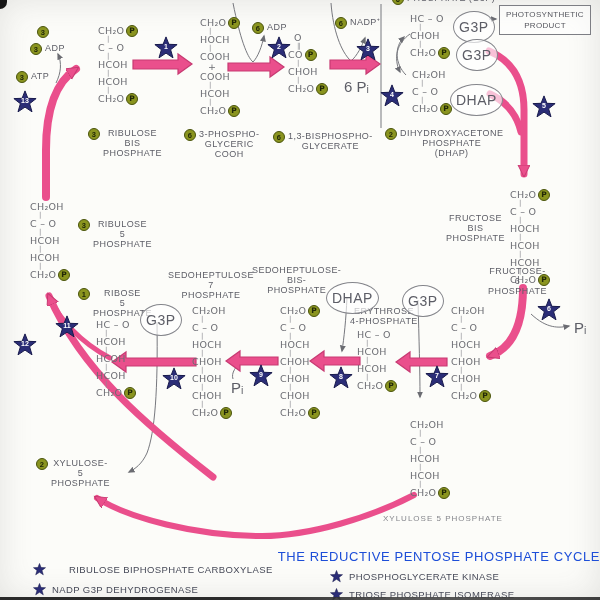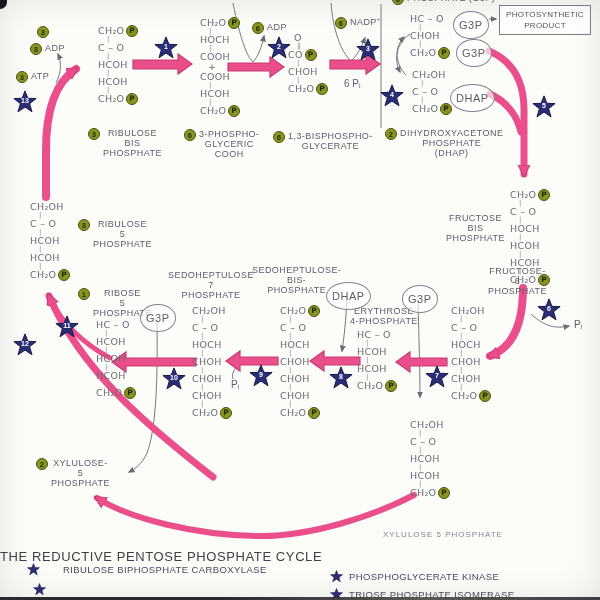--- a/index.html
+++ b/index.html
@@ -21,34 +21,34 @@
   .pcirc,.coef{box-sizing:border-box;flex:none;display:inline-flex;width:12px;height:12px;border-radius:50%;
        background:var(--olive);border:1px solid var(--olivedark);color:#222808;
        font-size:7.5px;font-weight:bold;align-items:center;justify-content:center;}
   .pcirc{margin-left:2px;}
   .coef{margin-right:3px;}
   .label{position:absolute;display:flex;align-items:flex-start;color:var(--ink);
          font-size:9px;letter-spacing:.45px;white-space:nowrap;}
   .llines{display:flex;flex-direction:column;align-items:center;}
   .llines div{line-height:10px;}
   .small-label .llines div{font-size:8px;color:#85868c;letter-spacing:1px;}
-  .oval{position:absolute;border:1px solid #84858b;border-radius:50%;font-size:11px;
+  .oval{position:absolute;border:1px solid #84858b;border-radius:50%;font-size:14px;
         color:var(--ink);padding:7px 5px;background:rgba(255,255,255,.65);letter-spacing:.5px;
         white-space:nowrap;}
   .star{position:absolute;}
   .star svg{display:block;width:100%;height:100%;}
   .star svg path{fill:var(--navy);stroke:#181a4c;stroke-width:1px;}
   .star .num{position:absolute;left:0;top:7px;width:100%;text-align:center;color:#fff;
              font-size:7px;font-weight:bold;}
-  .float{position:absolute;color:var(--ink);font-size:10px;white-space:nowrap;}
+  .float{position:absolute;color:var(--ink);font-size:15px;white-space:nowrap;}
   #product-box{position:absolute;left:499px;top:5px;width:86px;border:1px solid #7d7e84;
                color:#55565e;font-size:8px;text-align:center;letter-spacing:.3px;
                padding:3px 2px;line-height:11px;background:rgba(255,255,255,.5);}
-  #title{position:absolute;left:0;top:549px;width:100%;text-align:left;font-size:13px;
-         color:#404040;letter-spacing:.6px;}
+  #title{position:absolute;left:0;top:549px;width:100%;text-align:right;font-size:13px;
+         color:#1d4ed8;letter-spacing:.6px;}
   .legend-item{position:absolute;display:flex;align-items:center;gap:6px;color:#474a58;
                font-size:9.5px;letter-spacing:.4px;white-space:nowrap;}
   .legend-item svg{width:13px;height:13px;flex:none;}
   .legend-item svg path{fill:var(--navy);stroke:#181a4c;}
   #edge-bottom{position:absolute;left:0;bottom:0;width:100%;height:3px;
                background:linear-gradient(to right,#141414 0%,#141414 38%,#4a4a4a 70%,#2a2a2a 100%);
                opacity:.9;}
   #corner-speck{position:absolute;left:0;top:0;width:7px;height:9px;background:#161616;
                 border-bottom-right-radius:7px;}
 </style>
@@ -617,21 +617,21 @@
         </div>
       </div>
       <div class="label" style="left: 36px; top: 458px;">
         <span class="coef">2</span>
         <div class="llines">
           <div>XYLULOSE-</div>
           <div>5</div>
           <div>PHOSPHATE</div>
         </div>
       </div>
-      <div class="label small-label" style="left: 383px; top: 530px;">
+      <div class="label small-label" style="left: 383px; top: 514px;">
         <div class="llines">
           <div>XYLULOSE 5 PHOSPHATE</div>
         </div>
       </div>
     </div>
   <div id="oval-layer">
       <div class="oval" style="left: 453px; top: 11px;">G3P</div>
       <div class="oval" style="left: 456px; top: 39px;">G3P</div>
       <div class="oval" style="left: 450px; top: 84px;">DHAP</div>
       <div class="oval" style="left: 140px; top: 304px;">G3P</div>
@@ -724,30 +724,31 @@
       <span class="float" style="left: 574px; top: 319px;">Pᵢ</span>
     </div>
 
   <div id="product-box">
     <div>PHOTOSYNTHETIC</div>
     <div>PRODUCT</div>
   </div>
 
   <div id="title">THE REDUCTIVE PENTOSE PHOSPHATE CYCLE</div>
 
-  <div class="legend-item" style="left:27px;top:563px;gap:23px;">
+  <div class="legend-item" style="left:33px;top:563px;gap:23px;">
     <svg viewBox="0 0 24 24">
         <path d="M12 .9 L14.9 8.3 L23.1 8.6 L16.6 13.7 L19 21.8 L12 17.1 L5 21.8 L7.4 13.7 L.9 8.6 L9.1 8.3 Z"></path>
       </svg>
     <span>RIBULOSE BIPHOSPHATE CARBOXYLASE</span>
   </div>
   <div class="legend-item" style="left:33px;top:583px;">
     <svg viewBox="0 0 24 24">
         <path d="M12 .9 L14.9 8.3 L23.1 8.6 L16.6 13.7 L19 21.8 L12 17.1 L5 21.8 L7.4 13.7 L.9 8.6 L9.1 8.3 Z"></path>
       </svg>
+    <span>NADP G3P DEHYDROGENASE</span>
   </div>
   <div class="legend-item" style="left:330px;top:570px;">
     <svg viewBox="0 0 24 24">
         <path d="M12 .9 L14.9 8.3 L23.1 8.6 L16.6 13.7 L19 21.8 L12 17.1 L5 21.8 L7.4 13.7 L.9 8.6 L9.1 8.3 Z"></path>
       </svg>
     <span>PHOSPHOGLYCERATE KINASE</span>
   </div>
   <div class="legend-item" style="left:330px;top:588px;">
     <svg viewBox="0 0 24 24">
         <path d="M12 .9 L14.9 8.3 L23.1 8.6 L16.6 13.7 L19 21.8 L12 17.1 L5 21.8 L7.4 13.7 L.9 8.6 L9.1 8.3 Z"></path>

